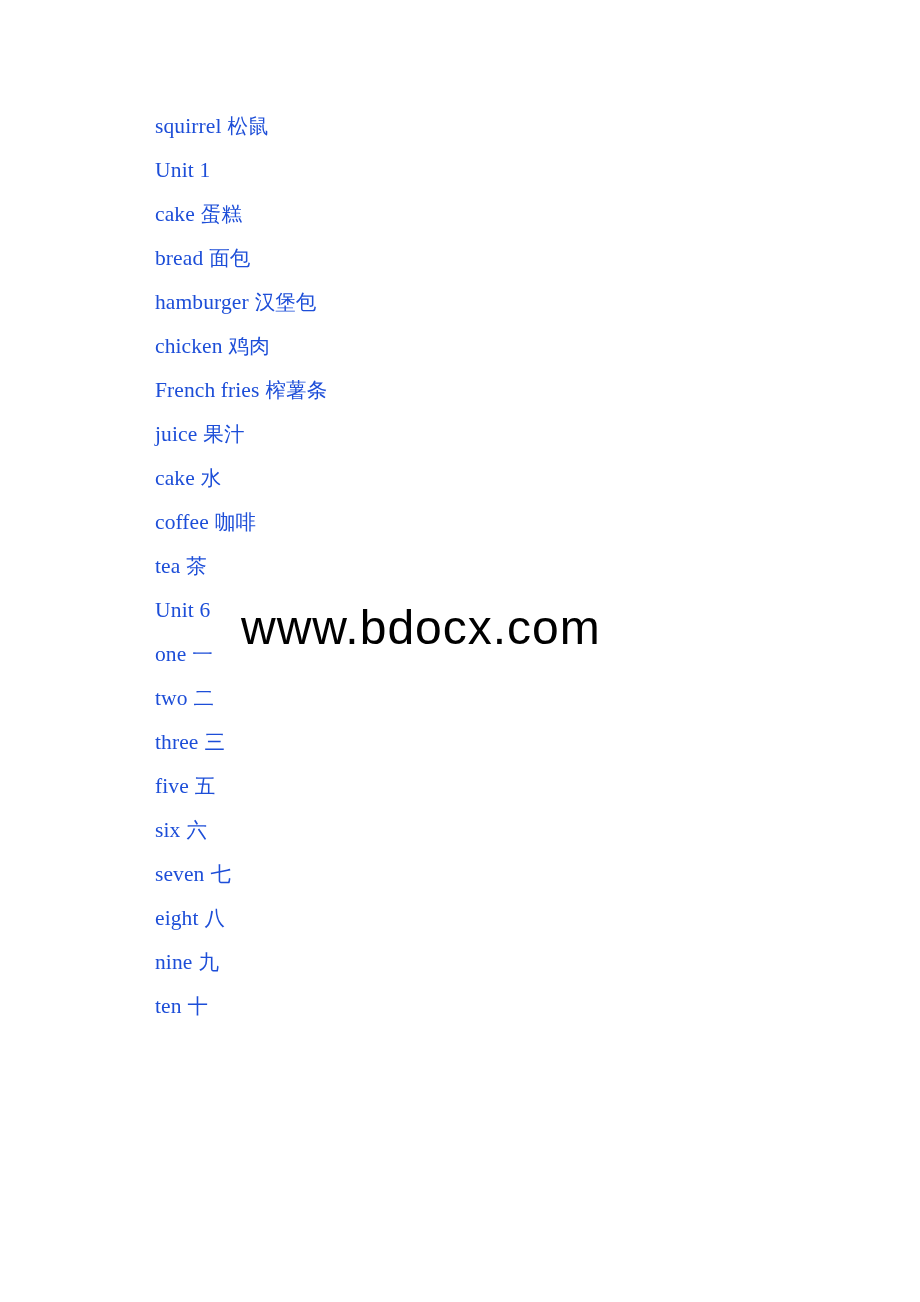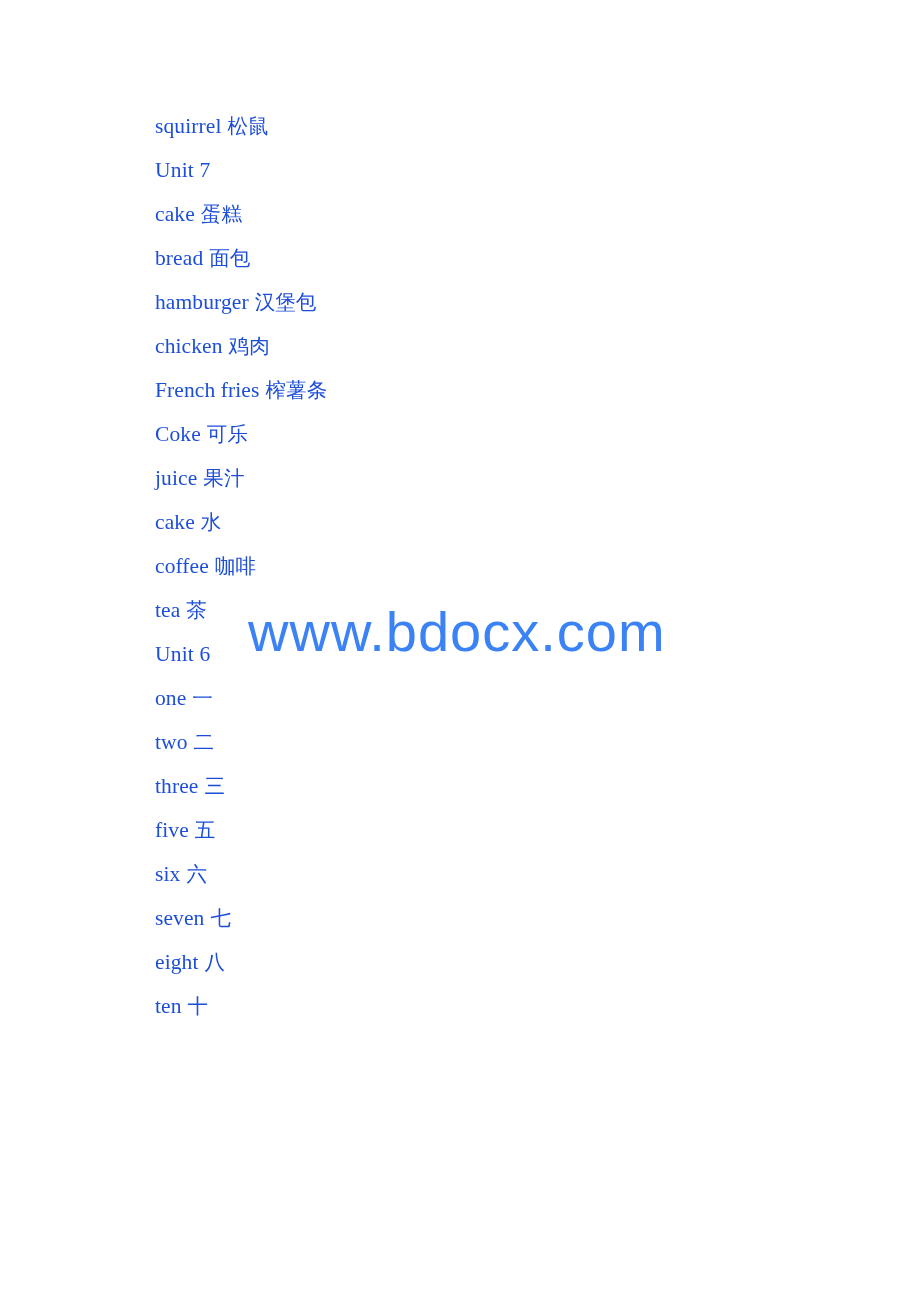--- a/index.html
+++ b/index.html
@@ -14,26 +14,26 @@
   #page {
     position: relative;
     width: 920px;
     height: 1302px;
     background: #ffffff;
     overflow: hidden;
   }
   
   #watermark {
     position: absolute;
-    left: 248px;
+    left: 241px;
     top: 604px;
     font-family: "Liberation Sans", "DejaVu Sans", sans-serif;
-    font-size: 56px;
+    font-size: 48px;
     letter-spacing: 1px;
-    color: #3b82f6;
+    color: #000000;
     white-space: nowrap;
     z-index: 0;
     user-select: none;
     line-height: 1;
   }
   #content {
     position: absolute;
     left: 155px;
     top: 104px;
     width: 700px;
@@ -58,35 +58,35 @@
 </style>
 </head>
 <body>
 
 <div id="page">
 
   <div id="watermark">www.bdocx.com</div>
 
   <div id="content">
       <div class="entry"><span class="en">squirrel</span><span class="zh">松鼠</span></div>
-      <div class="entry heading"><span class="en">Unit 7</span></div>
+      <div class="entry heading"><span class="en">Unit 1</span></div>
       <div class="entry"><span class="en">cake</span><span class="zh">蛋糕</span></div>
       <div class="entry"><span class="en">bread</span><span class="zh">面包</span></div>
       <div class="entry"><span class="en">hamburger</span><span class="zh">汉堡包</span></div>
       <div class="entry"><span class="en">chicken</span><span class="zh">鸡肉</span></div>
       <div class="entry"><span class="en">French fries</span><span class="zh">榨薯条</span></div>
-      <div class="entry"><span class="en">Coke</span><span class="zh">可乐</span></div>
       <div class="entry"><span class="en">juice</span><span class="zh">果汁</span></div>
       <div class="entry"><span class="en">cake</span><span class="zh">水</span></div>
       <div class="entry"><span class="en">coffee</span><span class="zh">咖啡</span></div>
       <div class="entry"><span class="en">tea</span><span class="zh">茶</span></div>
       <div class="entry heading"><span class="en">Unit 6</span></div>
       <div class="entry"><span class="en">one</span><span class="zh">一</span></div>
       <div class="entry"><span class="en">two</span><span class="zh">二</span></div>
       <div class="entry"><span class="en">three</span><span class="zh">三</span></div>
       <div class="entry"><span class="en">five</span><span class="zh">五</span></div>
       <div class="entry"><span class="en">six</span><span class="zh">六</span></div>
       <div class="entry"><span class="en">seven</span><span class="zh">七</span></div>
       <div class="entry"><span class="en">eight</span><span class="zh">八</span></div>
+      <div class="entry"><span class="en">nine</span><span class="zh">九</span></div>
       <div class="entry"><span class="en">ten</span><span class="zh">十</span></div>
     </div>
 
 </div>
 
 </body></html>

